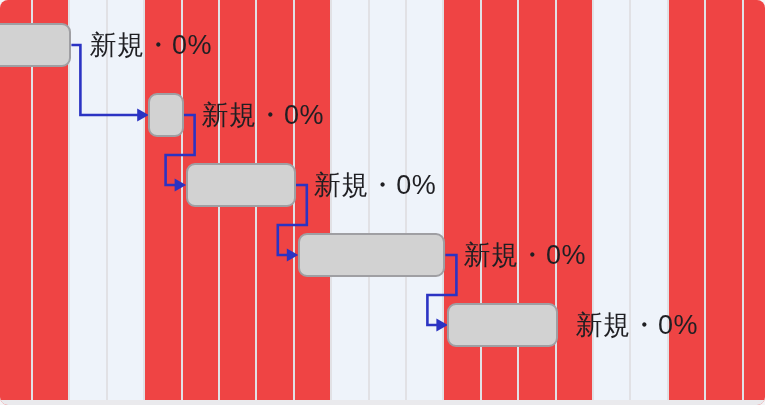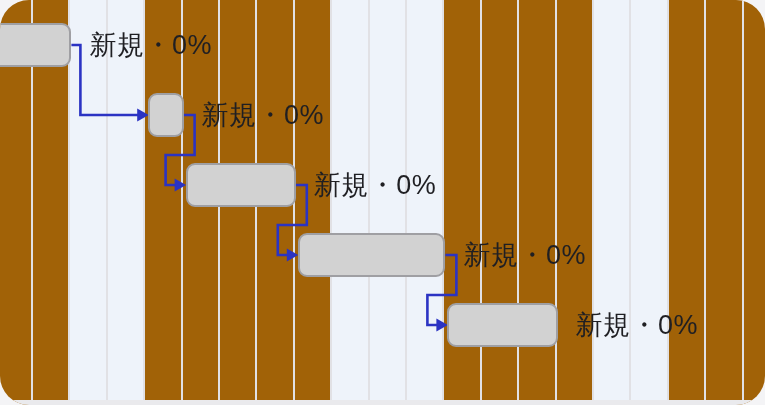--- a/index.html
+++ b/index.html
@@ -26,21 +26,21 @@
     line-height:33px;
     white-space:nowrap;
     letter-spacing:0.5px;
   }
   #connector-layer{position:absolute;left:0;top:0;}
   #bottom-strip{position:absolute;left:0;right:0;bottom:0;height:5px;}
 </style>
 </head>
 <body>
 
-<div id="canvas" style="background: #a16207; border-radius: 29px;">
+<div id="canvas" style="background: #ef4444;">
   <div id="grid-layer" class="layer">
       <div class="shade" style="left: 69.4px; width: 74.8px; background: rgb(238, 243, 250);"></div>
       <div class="shade" style="left: 331.2px; width: 112.2px; background: rgb(238, 243, 250);"></div>
       <div class="shade" style="left: 593px; width: 74.8px; background: rgb(238, 243, 250);"></div>
       <div class="gridline" style="left: 31px; background: rgb(225, 225, 229);"></div>
       <div class="gridline" style="left: 68.4px; background: rgb(225, 225, 229);"></div>
       <div class="gridline" style="left: 105.8px; background: rgb(225, 225, 229);"></div>
       <div class="gridline" style="left: 143.2px; background: rgb(225, 225, 229);"></div>
       <div class="gridline" style="left: 180.6px; background: rgb(225, 225, 229);"></div>
       <div class="gridline" style="left: 218px; background: rgb(225, 225, 229);"></div>

